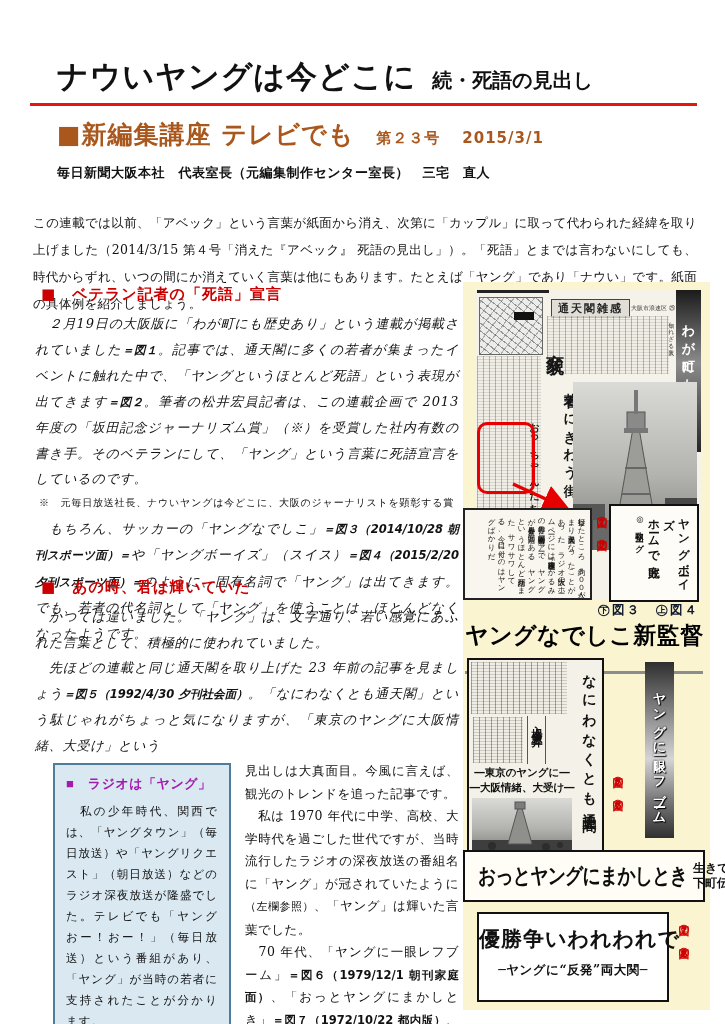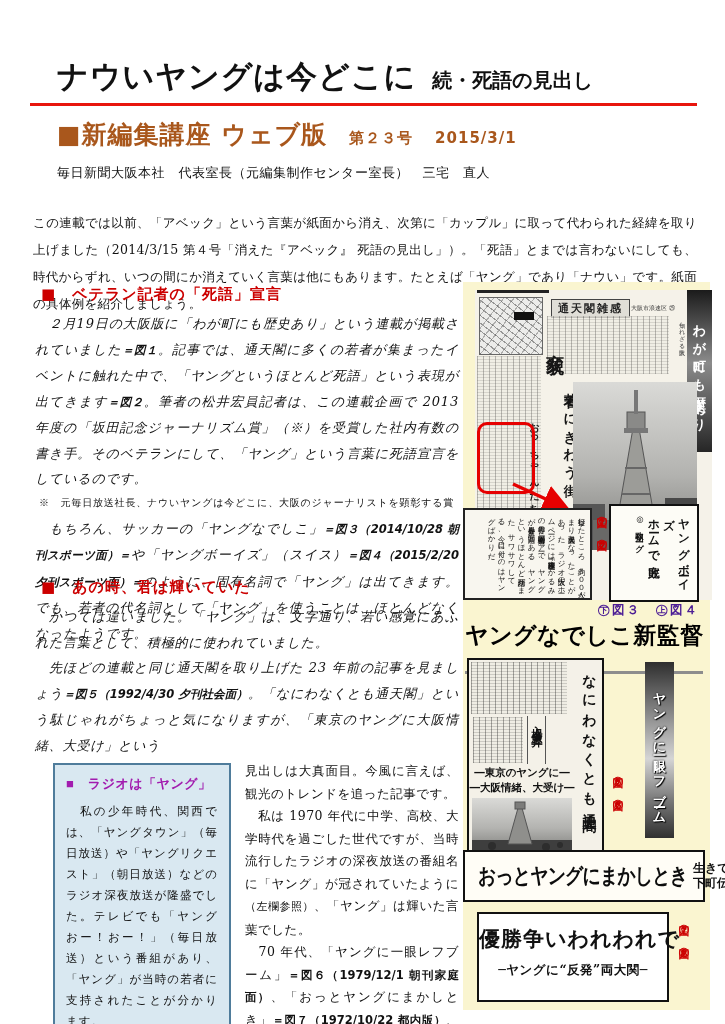--- a/index.html
+++ b/index.html
@@ -10,21 +10,21 @@
   
   .title-row{position:absolute;left:57px;top:56px;display:flex;align-items:baseline;gap:16px;white-space:nowrap;}
   .title{font-family:"DejaVu Sans","Liberation Sans",sans-serif;font-weight:bold;font-size:31px;letter-spacing:1px;}
   .subtitle{font-family:Liberation Mono, monospace;font-weight:bold;font-size:20px;}
   .rule{position:absolute;left:30px;top:103px;width:667px;height:3px;background:#e8150d;}
   .series-row{position:absolute;left:57px;top:118px;display:flex;align-items:baseline;gap:22px;color:#a9571c;
               font-family:"DejaVu Sans","Liberation Sans",sans-serif;white-space:nowrap;}
   .series{font-size:25px;font-weight:bold;letter-spacing:1px;}
   .issue,.idate{font-size:15px;font-weight:bold;letter-spacing:1px;}
   .byline{position:absolute;left:57px;top:164px;font-family:"DejaVu Sans","Liberation Sans",sans-serif;
-          font-weight:normal;font-size:13px;letter-spacing:.5px;}
+          font-weight:bold;font-size:13px;letter-spacing:.5px;}
 
   
   .intro{position:absolute;left:33px;top:196px;width:664px;font-size:12.5px;line-height:27px;
          letter-spacing:.3px;text-align:justify;}
   .col{position:absolute;left:35px;width:424px;}
   #sec1{top:285px;} #sec2{top:578px;}
   .sec-head{font-family:"DejaVu Sans","Liberation Sans",sans-serif;font-weight:bold;font-size:15px;
             color:#cc0000;letter-spacing:1px;margin:0 0 7px 6px;}
   .para{font-size:13px;line-height:25.5px;letter-spacing:.8px;text-align:justify;margin:0;font-style:italic;}
   .g{font-family:"DejaVu Sans","Liberation Sans",sans-serif;font-weight:bold;font-size:11.5px;letter-spacing:0;}
@@ -39,21 +39,21 @@
               color:#a21caf;margin-bottom:8px;letter-spacing:.5px;}
   .radio-body{font-size:11.5px;line-height:21px;letter-spacing:1px;text-align:justify;}
   .lower-text{font-size:12.5px;line-height:22.5px;letter-spacing:.5px;text-align:justify;}
 
   
   .panel{position:absolute;left:463px;top:282px;width:247px;height:728px;background:#faf5d0;}
   .panel .abs{position:absolute;}
   .np{background-color:#efede4;
       background-image:repeating-linear-gradient(90deg,rgba(45,45,45,.40) 0 1px,transparent 1px 6px),
                        repeating-linear-gradient(0deg,rgba(45,45,45,.18) 0 1px,transparent 1px 3px);}
-  .clip1{left:12px;top:8px;width:226px;height:310px;background:#f5f2e9;padding-left:11px;}
+  .clip1{left:12px;top:8px;width:226px;height:310px;background:#f5f2e9;}
   .pagemark{left:2px;top:0;width:72px;height:3px;background:#222;}
   .map{left:4px;top:7px;width:62px;height:56px;border:1px solid #666;background-color:#ececea;
        background-image:repeating-linear-gradient(38deg,rgba(80,80,80,.55) 0 1px,transparent 1px 6px),
                         repeating-linear-gradient(-52deg,rgba(80,80,80,.40) 0 1px,transparent 1px 8px);}
   .map-label{left:34px;top:14px;width:20px;height:8px;background:#111;}
   .kicker{left:76px;top:9px;border:1px solid #444;background:#e0ded7;font-weight:bold;font-size:11px;
           letter-spacing:2px;padding:1px 6px;color:#222;white-space:nowrap;}
   .loc{left:156px;top:14px;font-size:6px;color:#333;white-space:nowrap;}
   .banner{right:0;top:0;width:25px;height:162px;background:linear-gradient(180deg,#1b1b1b,#8b8b8b 45%,#262626);
           color:#fff;writing-mode:vertical-rl;font-weight:bold;font-size:13px;letter-spacing:2.5px;
@@ -73,21 +73,21 @@
   .fig4{left:146px;top:222px;width:90px;height:98px;background:#fdfcf6;border:2px solid #111;box-sizing:border-box;
         padding:5px 6px;writing-mode:vertical-rl;z-index:6;}
   .fig4 .big{display:block;font-family:"DejaVu Sans","Liberation Sans",sans-serif;font-weight:bold;
              font-size:11.5px;letter-spacing:1.5px;line-height:15px;}
   .fig4 .sm{display:block;font-family:"DejaVu Sans","Liberation Sans",sans-serif;font-weight:bold;
             font-size:8.5px;letter-spacing:1px;line-height:13px;margin-top:3px;}
   .vlabel{writing-mode:vertical-rl;color:#cc0000;font-family:"DejaVu Sans","Liberation Sans",sans-serif;
           font-weight:bold;font-size:11px;letter-spacing:1px;z-index:7;white-space:nowrap;}
   .vlabel span + span{margin-top:9px;}
   .l12{left:130px;top:226px;}
-  .l34{left:0;top:320px;width:236px;text-align:right;color:#4c1d95;font-family:"DejaVu Sans","Liberation Sans",sans-serif;
+  .l34{left:0;top:320px;width:236px;text-align:right;color:#0f172a;font-family:"DejaVu Sans","Liberation Sans",sans-serif;
        font-weight:bold;font-size:12.5px;letter-spacing:2px;}
   .fig3{left:2px;top:338px;width:238px;font-family:"DejaVu Sans","Liberation Sans",sans-serif;font-weight:bold;
         font-size:23px;letter-spacing:.5px;color:#000;border-bottom:3px solid #8d8d8d;padding-bottom:20px;
         white-space:nowrap;}
   .clip5{left:4px;top:376px;width:137px;height:198px;border:2px solid #111;background:#f4f1e8;box-sizing:border-box;}
   .np1{left:2px;top:2px;width:96px;height:52px;}
   .np2{left:4px;top:57px;width:50px;height:46px;}
   .hv5{right:3px;top:5px;writing-mode:vertical-rl;font-weight:bold;font-size:14px;letter-spacing:3.5px;color:#111;}
   .sub5{left:58px;top:56px;writing-mode:vertical-rl;font-weight:bold;font-size:11px;line-height:13px;
         letter-spacing:2px;height:46px;border-left:1px solid #555;border-right:1px solid #555;padding:1px 2px;}
@@ -115,21 +115,21 @@
 <body>
 
 <div class="page">
 
   <div class="title-row">
     <span class="title">ナウいヤングは今どこに</span>
     <span class="subtitle">続・死語の見出し</span>
   </div>
   <div class="rule"></div>
   <div class="series-row">
-    <span class="series">■新編集講座 ウェブ版</span>
+    <span class="series">■新編集講座 テレビでも</span>
     <span class="issue">第２３号</span>
     <span class="idate">2015/3/1</span>
   </div>
   <div class="byline">毎日新聞大阪本社　代表室長（元編集制作センター室長）　三宅　直人</div>
 
   <p class="intro">この連載では以前、「アベック」という言葉が紙面から消え、次第に「カップル」に取って代わられた経緯を取り上げました（2014/3/15 第４号「消えた『アベック』 死語の見出し」）。「死語」とまでは言わないにしても、時代からずれ、いつの間にか消えていく言葉は他にもあります。たとえば「ヤング」であり「ナウい」です。紙面の具体例を紹介しましょう。</p>
 
   <div class="col" id="sec1">
     <div class="sec-head">■　ベテラン記者の「死語」宣言</div>
     <p class="para"><span>　２月19日の大阪版に「わが町にも歴史あり」という連載が掲載されていました</span><span class="g">＝図１</span><span>。記事では、通天閣に多くの若者が集まったイベントに触れた中で、「ヤングというほとんど死語」という表現が出てきます</span><span class="g">＝図２</span><span>。筆者の松井宏員記者は、この連載企画で 2013 年度の「坂田記念ジャーナリズム賞」（※）を受賞した社内有数の書き手。そのベテランにして、「ヤング」という言葉に死語宣言をしているのです。</span></p>

